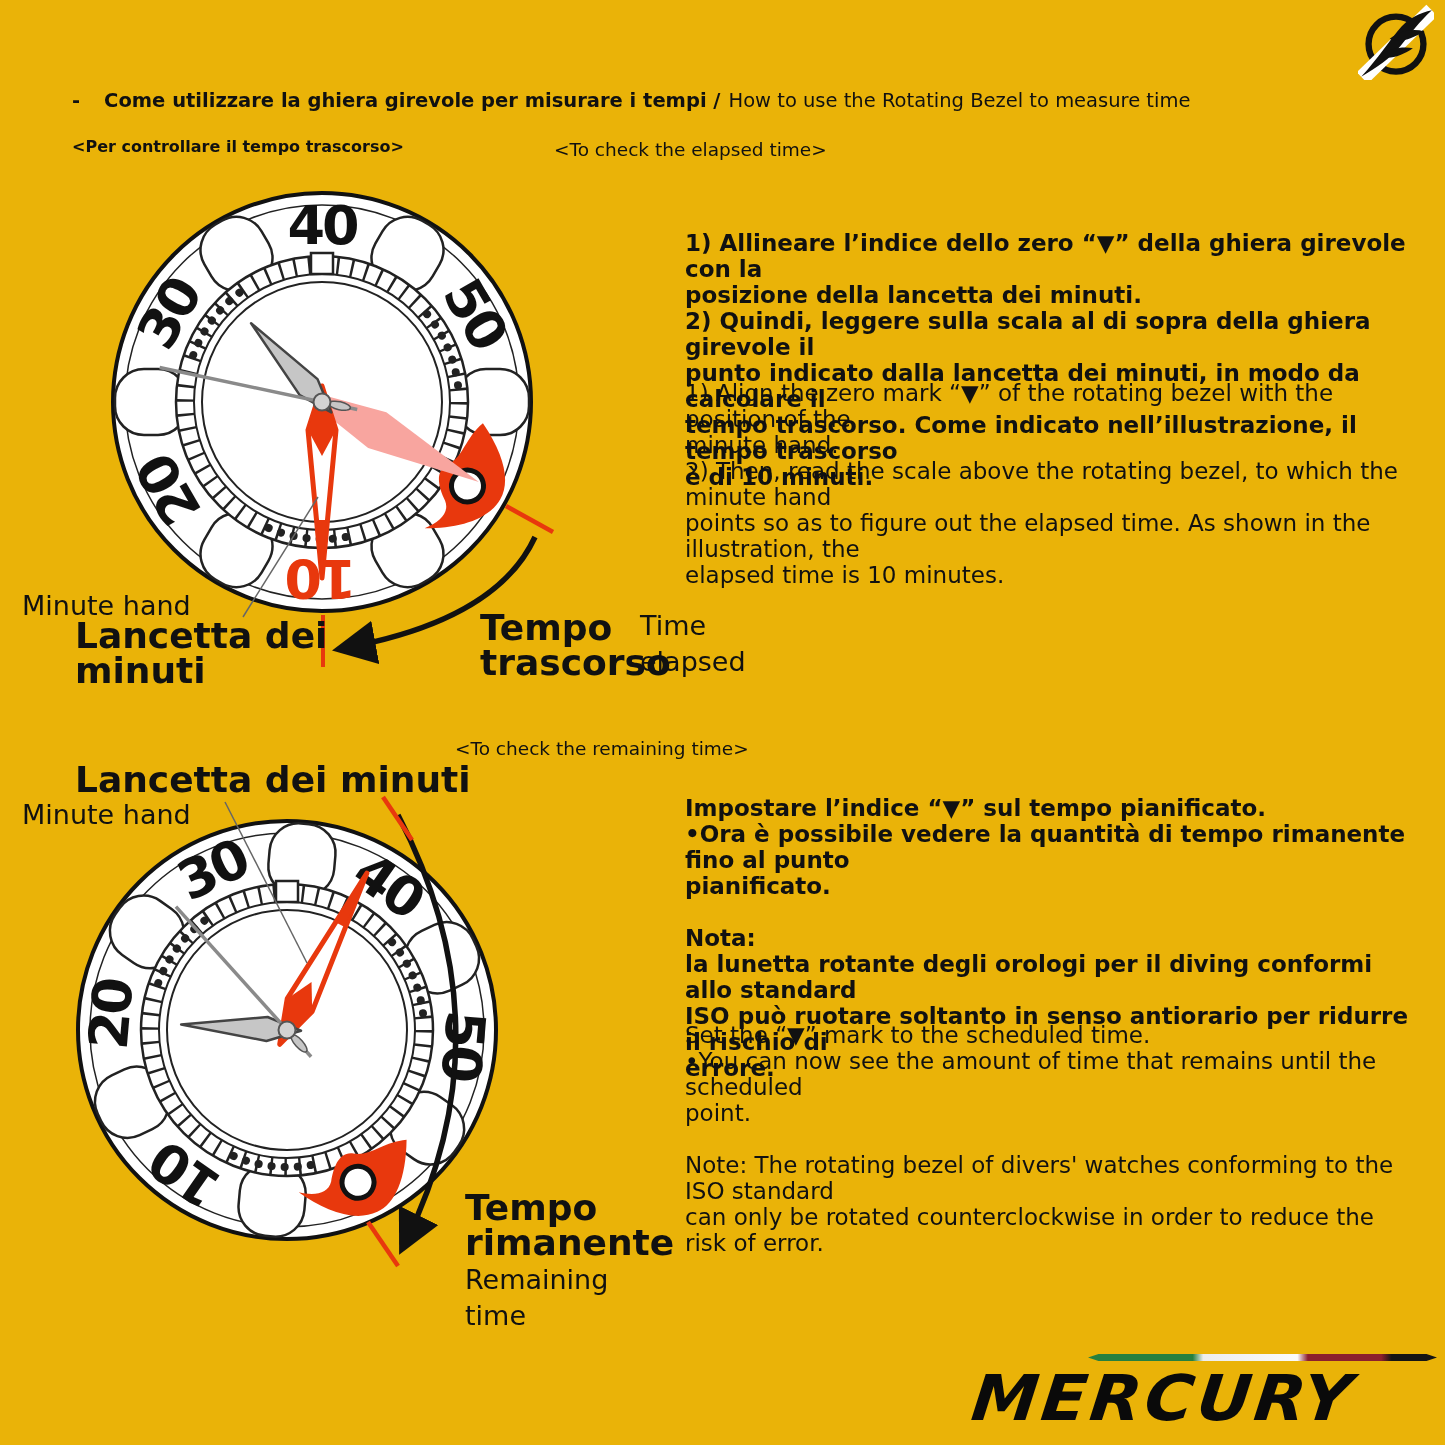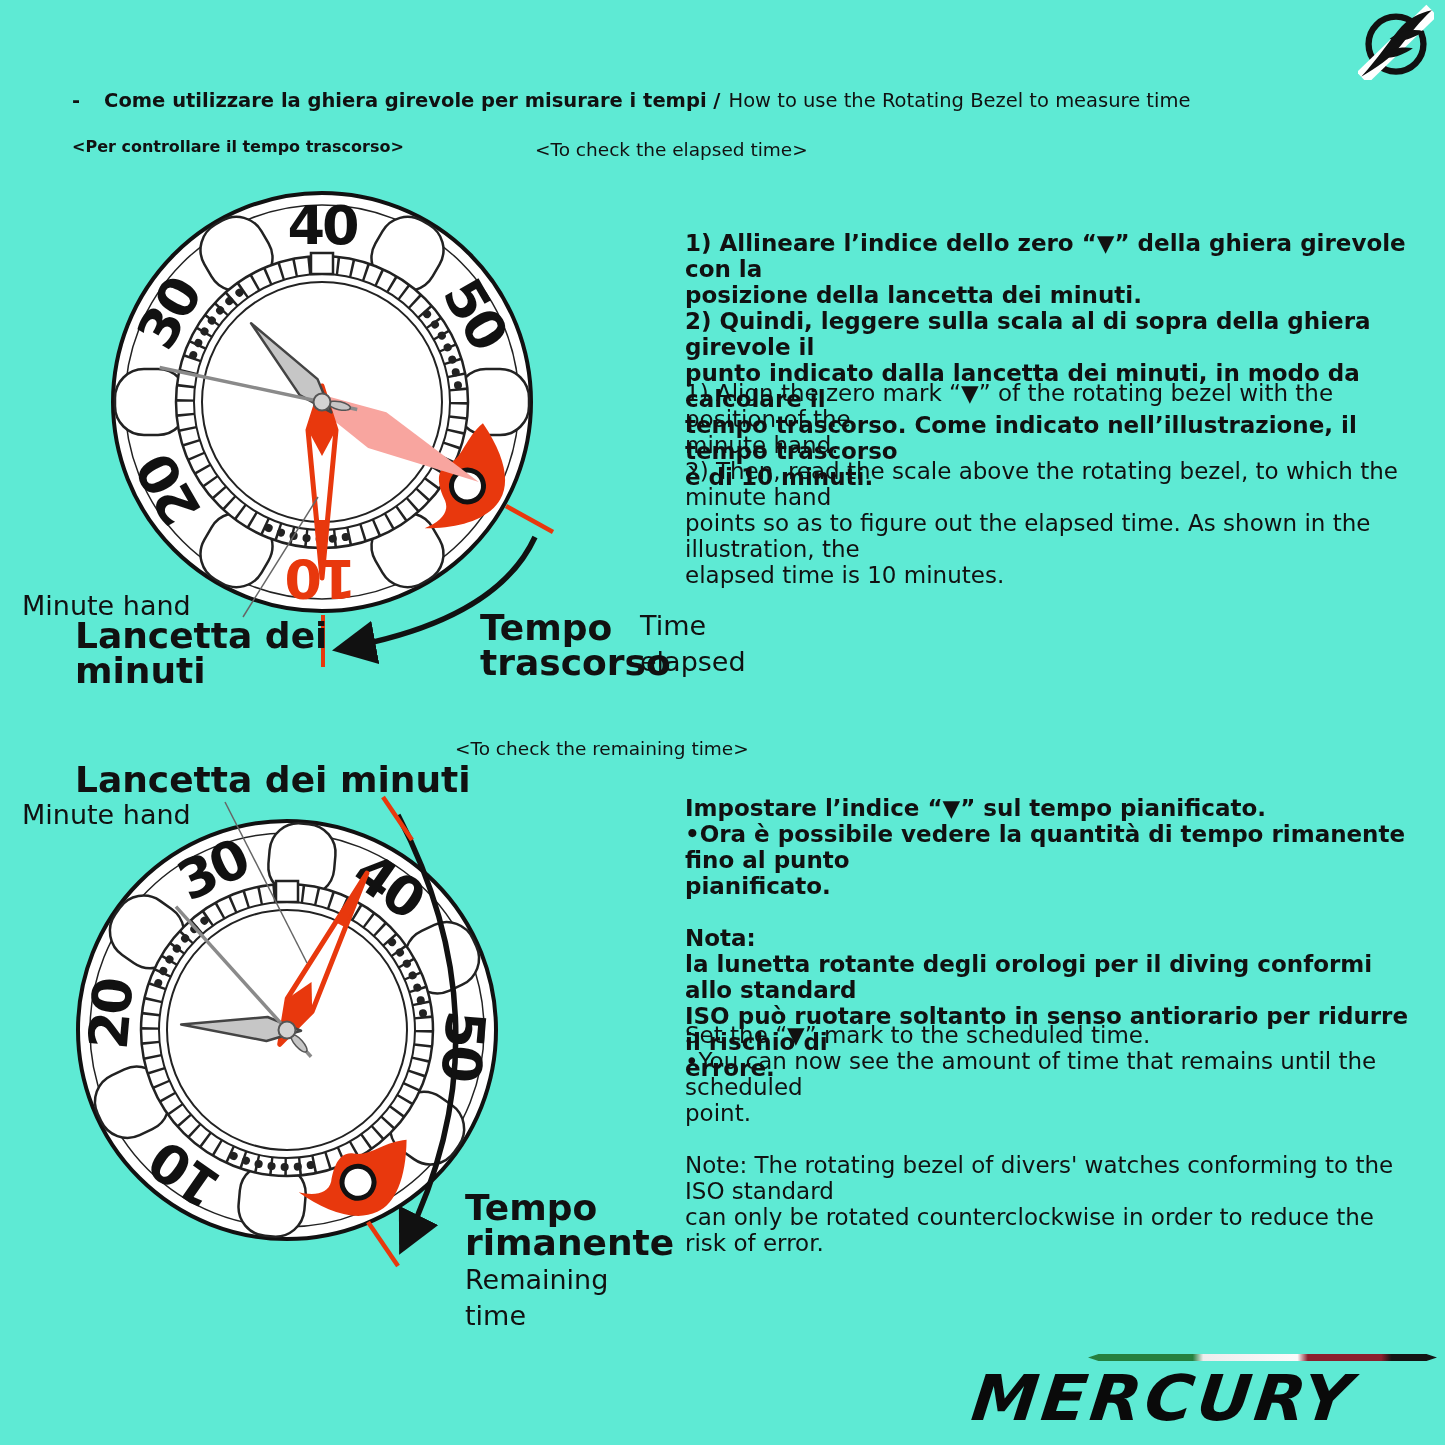--- a/index.html
+++ b/index.html
@@ -1,16 +1,16 @@
 <!DOCTYPE html>
 <html><head>
 <meta charset="utf-8">
 <style>
   html,body{margin:0;padding:0;background:#fff;}
-  .page{position:relative;width:1445px;height:1445px;background:#5eead4;overflow:hidden;
+  .page{position:relative;width:1445px;height:1445px;background:#eab308;overflow:hidden;
         font-family:"DejaVu Sans","Liberation Sans",sans-serif;color:#111;}
   .abs{position:absolute;}
   .b{font-weight:bold;}
   .title-row{font-size:19.5px;white-space:nowrap;}
   .title-row .dash{display:inline-block;margin-right:24px;font-weight:bold;}
   .hdr-it{font-size:16px;font-weight:bold;white-space:nowrap;}
   .hdr-en{font-size:18.5px;white-space:nowrap;}
   .para{font-size:23px;line-height:26px;white-space:pre-line;width:730px;}
   .para-it{font-weight:bold;}
   .lbl{font-size:27px;line-height:36px;white-space:pre-line;}
@@ -36,21 +36,21 @@
     <path d="M 3 69 C 18 60 30 52 40 40 C 50 28 58 17 70 6 C 59 8 47 14 38 25 C 29 36 20 50 3 69 Z" fill="#111"></path>
     <path d="M 30 33 C 40 25 52 23 63 26 C 52 32 39 38 30 33 Z" fill="#111"></path>
     <path d="M 20 49 C 30 42 43 40 52 42 C 42 49 28 54 20 49 Z" fill="#111"></path>
   </svg>
 
   <div class="abs title-row" style="left:72px;top:89px">
     <span class="dash">-</span><span class="b">Come utilizzare la ghiera girevole per misurare i tempi /</span><span style="margin-left:8px">How to use the Rotating Bezel to measure time</span>
   </div>
 
   <div class="abs hdr-it" style="left:72px;top:137px">&lt;Per controllare il tempo trascorso&gt;</div>
-  <div class="abs hdr-en" style="left:535px;top:139px">&lt;To check the elapsed time&gt;</div>
+  <div class="abs hdr-en" style="left:554px;top:139px">&lt;To check the elapsed time&gt;</div>
 
   <svg class="abs" style="left:90px;top:180px" width="580" height="520" viewBox="0 0 580 520">
     <defs>
       <marker id="ah1" viewBox="0 0 10 10" refX="7" refY="5" markerWidth="8" markerHeight="8" orient="auto">
         <path d="M0 0 L10 5 L0 10 z" fill="#111"></path>
       </marker>
     </defs>
     <g transform="translate(232,222)">
       <circle r="209" fill="#fff" stroke="#111" stroke-width="4"></circle>
       <circle r="197" fill="none" stroke="#222" stroke-width="1.5"></circle>

